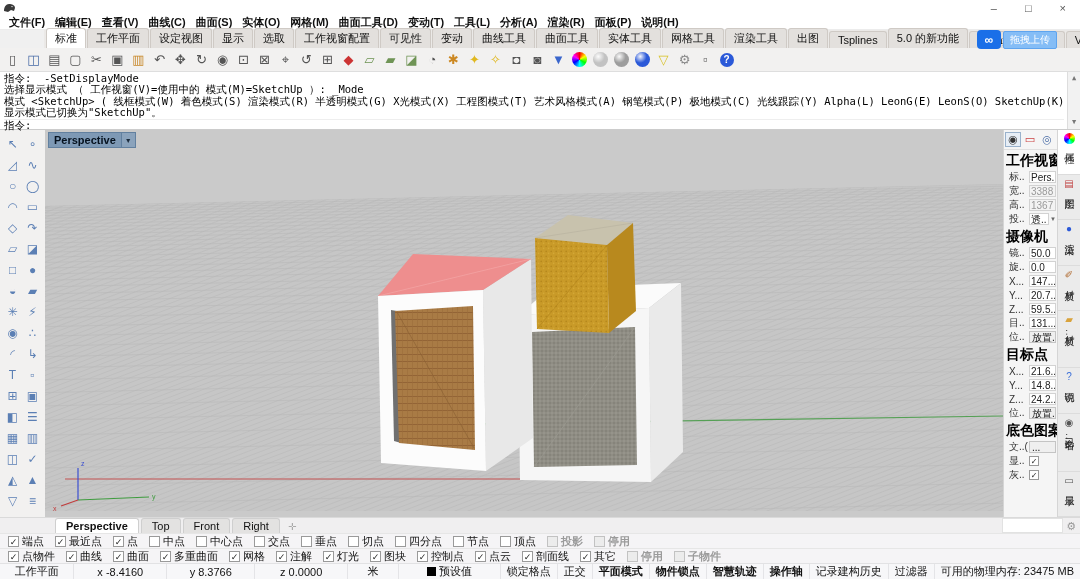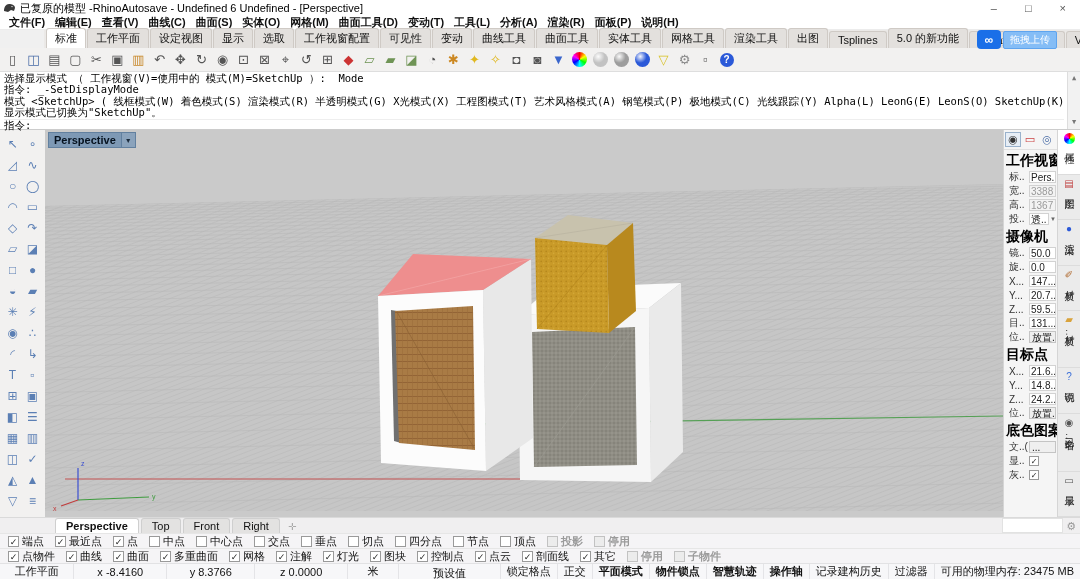--- a/index.html
+++ b/index.html
@@ -112,21 +112,20 @@
 
 <div class="app">
 
   <div class="titlebar">
     <span class="app-logo">
       <svg viewBox="0 0 13 12" width="13" height="12">
           <path d="M1 9 C1 5 3 2 6 2 C9 2 12 3 12 6 L11 9 L8 8 L5 10 Z" fill="#3a3a3a"></path>
           <circle cx="9" cy="4.6" r="0.7" fill="#fff"></circle>
         </svg>
     </span>
-    <span class="win-title">已复原的模型 -RhinoAutosave - Undefined 6 Undefined - [Perspective]</span>
     <span class="win-controls">
       <span>–</span>
       <span>□</span>
       <span>×</span>
     </span>
   </div>
 
   <div class="menubar" id="menubar">
       <span class="menu-item">文件(F)</span>
       <span class="menu-item">编辑(E)</span>
@@ -218,22 +217,22 @@
       <span class="tbi" style="color: rgb(216, 194, 42);">▽</span>
       <span class="tbi" style="color: rgb(136, 136, 136);">⚙</span>
       <span class="tbi">▫</span>
       <span class="tbi">
         <span class="help-round">?</span>
       </span>
     </div>
 
   <div class="command">
     <div id="cmdlines">
+        <div class="cmdline">指令: _-SetDisplayMode</div>
         <div class="cmdline">选择显示模式 （ 工作视窗(V)=使用中的  模式(M)=SketchUp ）: _Mode</div>
-        <div class="cmdline">指令: _-SetDisplayMode</div>
         <div class="cmdline">模式 &lt;SketchUp&gt; ( 线框模式(W)  着色模式(S)  渲染模式(R)  半透明模式(G)  X光模式(X)  工程图模式(T)  艺术风格模式(A)  钢笔模式(P)  极地模式(C)  光线跟踪(Y)  Alpha(L)  LeonG(E)  LeonS(O)  SketchUp(K)  VRayInteractive(V)  tsPr</div>
         <div class="cmdline">显示模式已切换为"SketchUp"。</div>
         <div class="cmdline prompt">指令:</div>
       </div>
     <div class="cmd-scrollbar">
       <span>▲</span>
       <span>▼</span>
     </div>
   </div>
 
@@ -783,21 +782,21 @@
       </div>
       <div class="sb-item" style="width: 90px;">
         <span>y 8.3766</span>
       </div>
       <div class="sb-item" style="width: 95px;">
         <span>z 0.0000</span>
       </div>
       <div class="sb-item" style="width: 52px;">
         <span>米</span>
       </div>
-      <div class="sb-item" style="width: 104px; flex-direction: column;">
+      <div class="sb-item" style="width: 104px;">
         <span class="layer-chip"></span>
         <span>预设值</span>
       </div>
       <div class="sb-item">
         <span>锁定格点</span>
       </div>
       <div class="sb-item">
         <span>正交</span>
       </div>
       <div class="sb-item bold">

